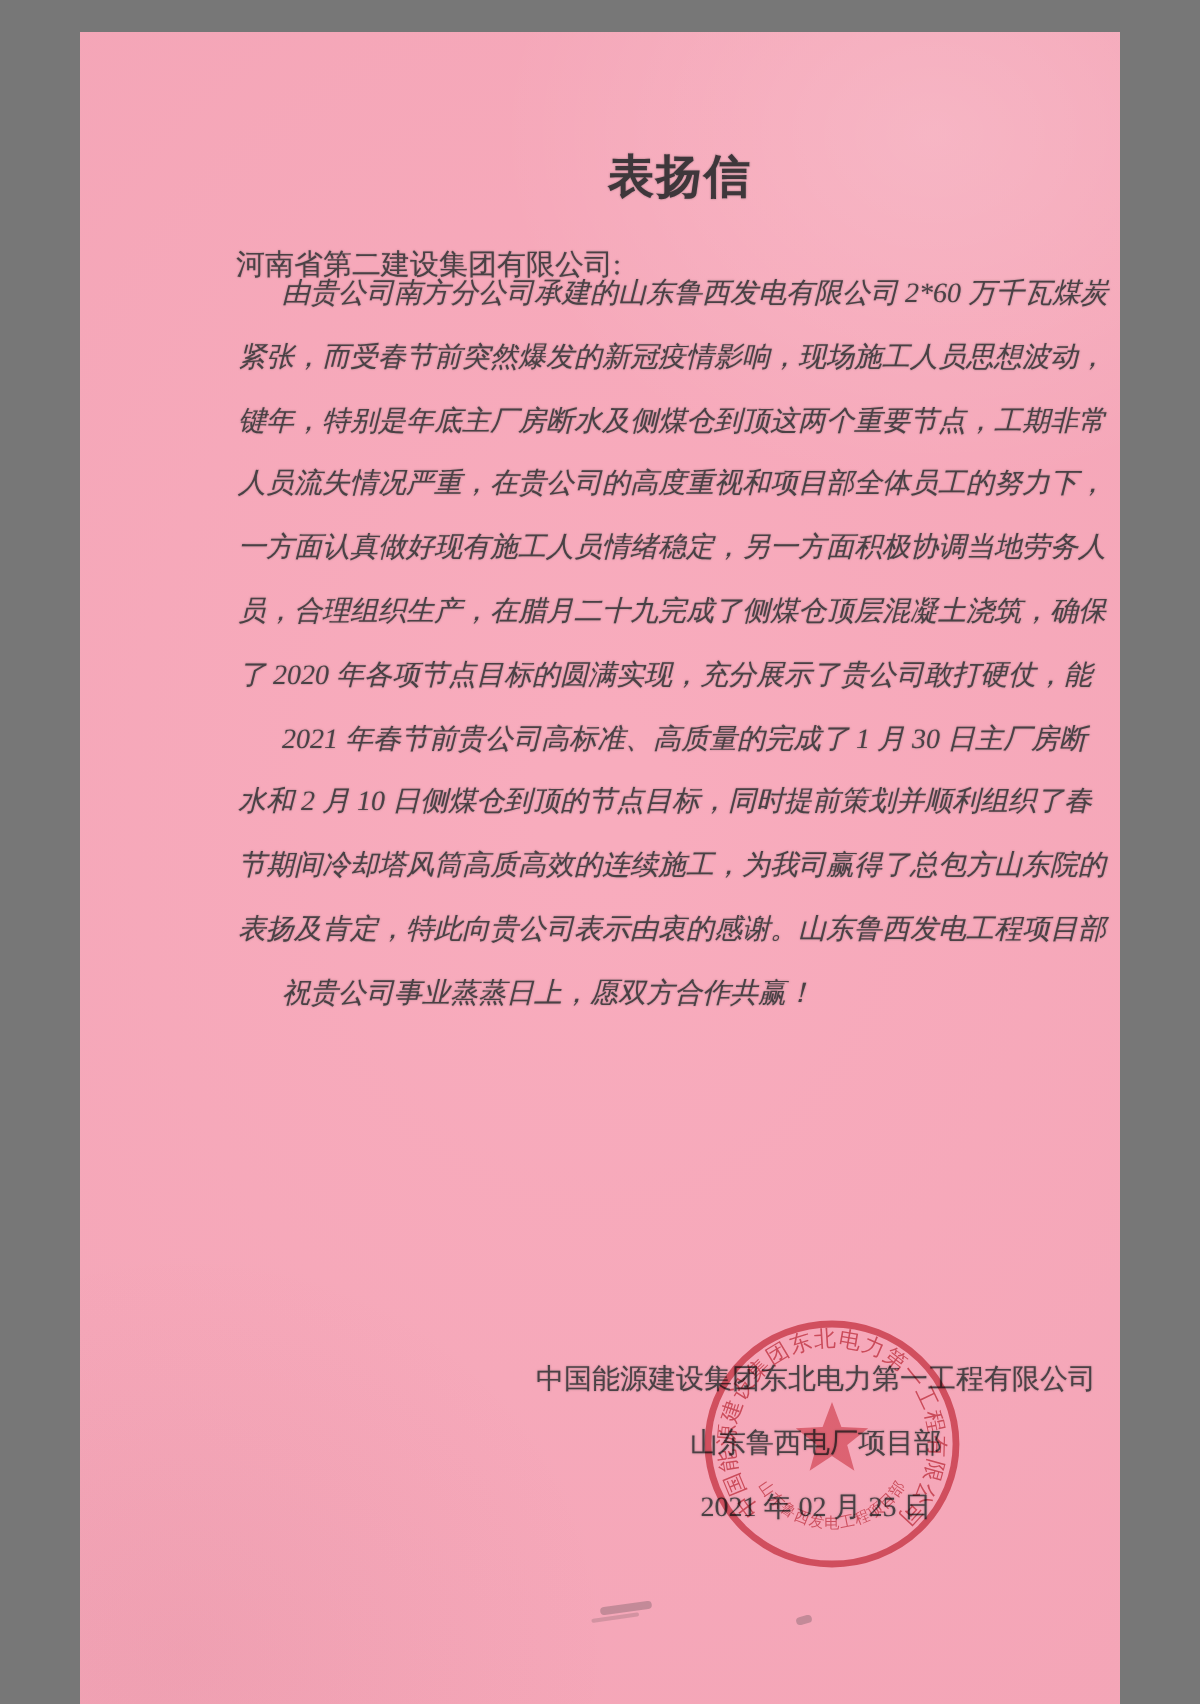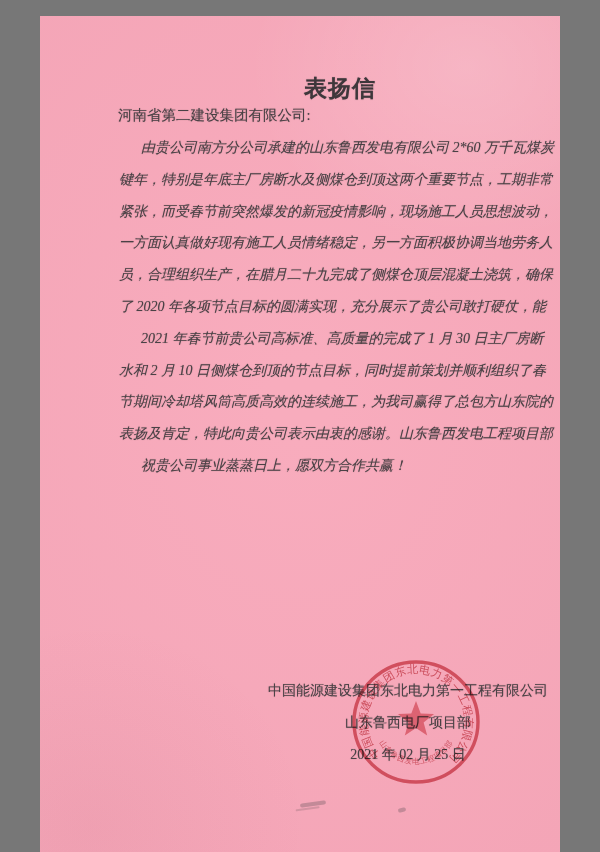--- a/index.html
+++ b/index.html
@@ -20,21 +20,21 @@
     position:absolute; top:57px; left:0; width:600px;
     text-align:center;
     font-family:"Liberation Sans", sans-serif;
     font-weight:700;
     font-size:23px;
     letter-spacing:1px;
     color:#3e373b;
     text-shadow:0 0 1px rgba(62,55,59,0.55);
   }
   .salutation {
-    position:absolute; top:90px; left:78px;
+    position:absolute; top:107px; left:78px;
     font-size:14.5px;
     text-shadow:0 0 1px rgba(74,65,69,0.5);
     white-space:nowrap;
   }
   .body {
     position:absolute; top:116px; left:79px; width:470px;
   }
   .body .line {
     line-height:31.8px;
     height:31.8px;
@@ -92,22 +92,23 @@
 <body>
 
 <div class="page">
 
   <div class="title">表扬信</div>
 
   <div class="salutation">河南省第二建设集团有限公司:</div>
 
   <div class="body">
       <div class="line first">由贵公司南方分公司承建的山东鲁西发电有限公司 2*60 万千瓦煤炭</div>
+      <div class="line">紧张，而受春节前突然爆发的新冠疫情影响，现场施工人员思想波动，</div>
       <div class="line">键年，特别是年底主厂房断水及侧煤仓到顶这两个重要节点，工期非常</div>
-      <div class="line">紧张，而受春节前突然爆发的新冠疫情影响，现场施工人员思想波动，</div>
+      <div class="line">人员流失情况严重，在贵公司的高度重视和项目部全体员工的努力下，</div>
       <div class="line">一方面认真做好现有施工人员情绪稳定，另一方面积极协调当地劳务人</div>
       <div class="line">员，合理组织生产，在腊月二十九完成了侧煤仓顶层混凝土浇筑，确保</div>
       <div class="line">了 2020 年各项节点目标的圆满实现，充分展示了贵公司敢打硬仗，能</div>
       <div class="line first">2021 年春节前贵公司高标准、高质量的完成了 1 月 30 日主厂房断</div>
       <div class="line">水和 2 月 10 日侧煤仓到顶的节点目标，同时提前策划并顺利组织了春</div>
       <div class="line">节期间冷却塔风筒高质高效的连续施工，为我司赢得了总包方山东院的</div>
       <div class="line">表扬及肯定，特此向贵公司表示由衷的感谢。山东鲁西发电工程项目部</div>
       <div class="line first">祝贵公司事业蒸蒸日上，愿双方合作共赢！</div>
     </div>
 

